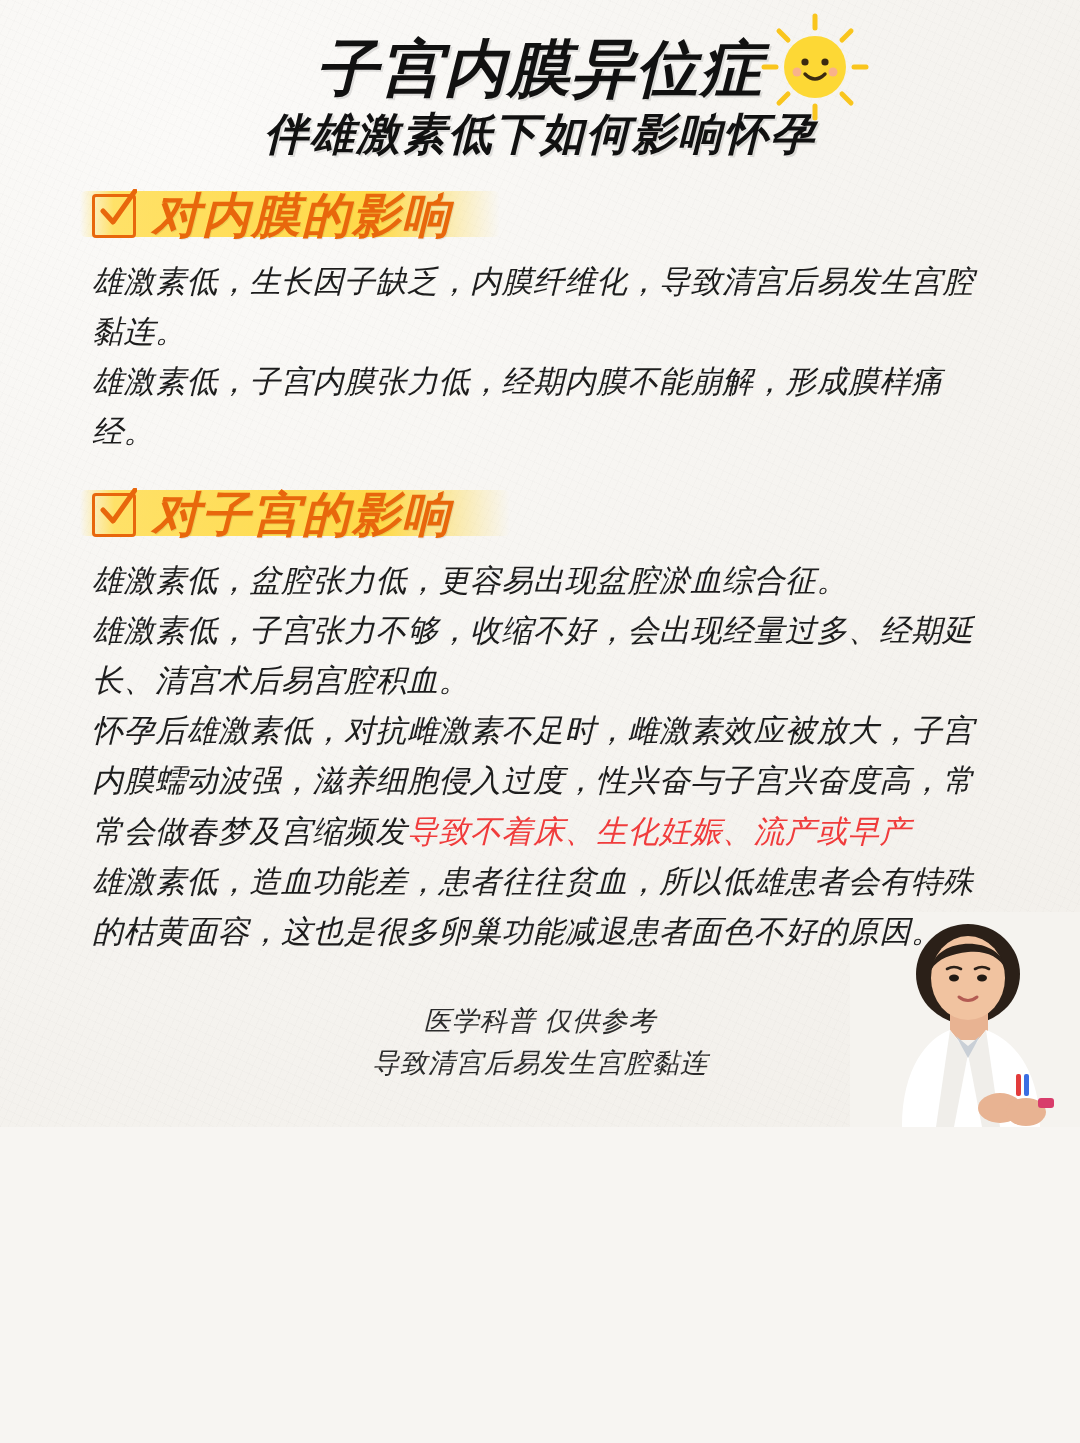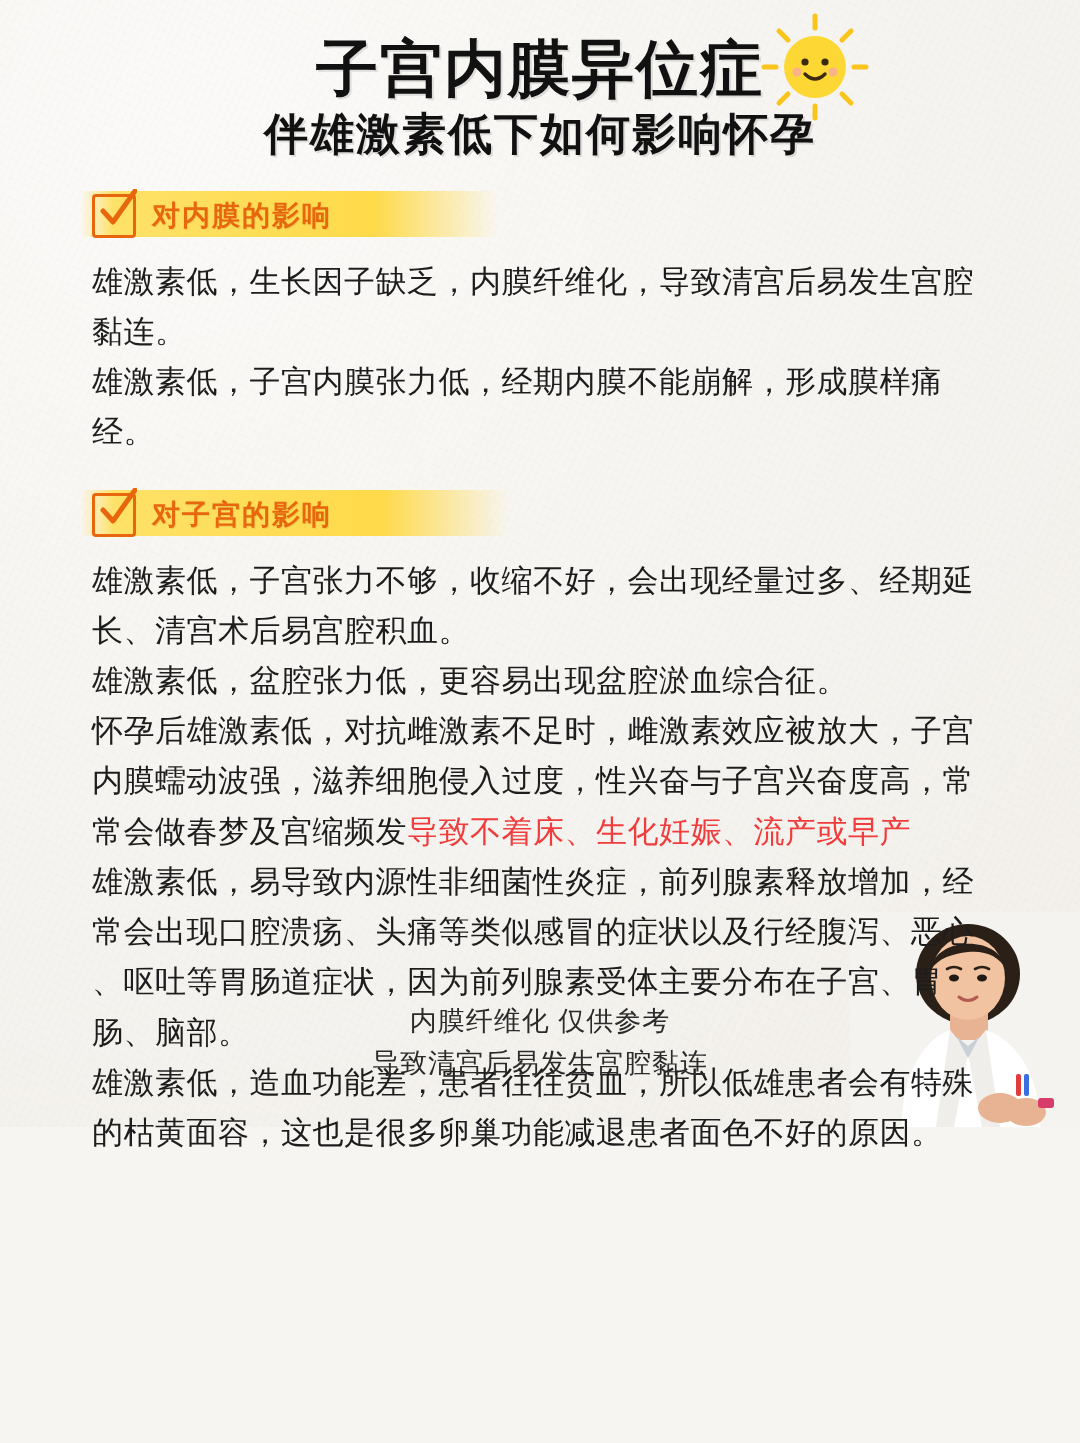--- a/index.html
+++ b/index.html
@@ -14,20 +14,21 @@
     color: #1a1a1a;
     position: relative;
     overflow: hidden;
   }
   .page {
     position: relative;
     width: 1080px;
     height: 1127px;
     background:
       radial-gradient(circle at 18% 12%, #fbfaf8 0%, #f5f3ef 60%, #f2efea 100%);
+    font-style: italic;
   }
   
   .page::after {
     content: "";
     position: absolute;
     inset: 0;
     pointer-events: none;
     background:
       repeating-linear-gradient(115deg, rgba(0,0,0,0.012) 0px, rgba(0,0,0,0.012) 1px, rgba(255,255,255,0) 1px, rgba(255,255,255,0) 7px),
       repeating-linear-gradient(25deg, rgba(0,0,0,0.010) 0px, rgba(0,0,0,0.010) 1px, rgba(255,255,255,0) 1px, rgba(255,255,255,0) 9px);
@@ -98,21 +99,21 @@
     position: relative;
     flex: 0 0 auto;
     background: transparent;
   }
   .check-box svg {
     position: absolute;
     left: 2px;
     top: -8px;
   }
   .sec-title {
-    font-size: 28px;
+    font-size: 48px;
     font-weight: bold;
     color: #e8670c;
     letter-spacing: 2px;
     line-height: 1;
     text-shadow: 1px 1px 0 rgba(0,0,0,0.08);
   }
 
   .body-text {
     font-size: 31px;
     line-height: 1.62;
@@ -203,29 +204,28 @@
     <div class="sec-head h2">
       <div class="highlight"></div>
       <div class="check-box">
         <svg width="40" height="46" viewBox="0 0 40 46">
           <path d="M6 22 L16 33 L38 2" stroke="#e8670c" stroke-width="5" fill="none" stroke-linecap="round" stroke-linejoin="round"></path>
         </svg>
       </div>
       <div class="sec-title">对子宫的影响</div>
     </div>
     <div class="body-text">
+      <p>雄激素低，盆腔张力低，更容易出现盆腔淤血综合征。</p>
       <p>雄激素低，子宫张力不够，收缩不好，会出现经量过多、经期延长、清宫术后易宫腔积血。</p>
-      <p>雄激素低，盆腔张力低，更容易出现盆腔淤血综合征。</p>
       <p><span>怀孕后雄激素低，对抗雌激素不足时，雌激素效应被放大，子宫内膜蠕动波强，滋养细胞侵入过度，性兴奋与子宫兴奋度高，常常会做春梦及宫缩频发</span><span class="red">导致不着床、生化妊娠、流产或早产</span></p>
     </div>
   </div>
 
   <div class="section">
     <div class="body-text">
-      <p>雄激素低，易导致内源性非细菌性炎症，前列腺素释放增加，经常会出现口腔溃疡、头痛等类似感冒的症状以及行经腹泻、恶心 、呕吐等胃肠道症状，因为前列腺素受体主要分布在子宫、胃肠、脑部。</p>
       <p>雄激素低，造血功能差，患者往往贫血，所以低雄患者会有特殊的枯黄面容，这也是很多卵巢功能减退患者面色不好的原因。</p>
     </div>
   </div>
 
   <svg class="doctor" viewBox="0 0 230 215">
     <defs>
       <clipPath id="docclip">
           <rect x="0" y="0" width="230" height="215"></rect>
         </clipPath>
     </defs>
@@ -258,17 +258,17 @@
       <ellipse cx="176" cy="200" rx="20" ry="14" fill="#e8b392"></ellipse>
 
       <rect x="166" y="162" width="5" height="22" rx="2" fill="#e23b3b"></rect>
       <rect x="174" y="162" width="5" height="22" rx="2" fill="#3b6ee2"></rect>
 
       <rect x="188" y="186" width="16" height="10" rx="3" fill="#d83c6b"></rect>
     </g>
   </svg>
 
   <div class="footer">
-    <div>内膜纤维化 仅供参考</div>
+    <div>医学科普 仅供参考</div>
     <div>导致清宫后易发生宫腔黏连</div>
   </div>
 
 </div>
 
 </body></html>

